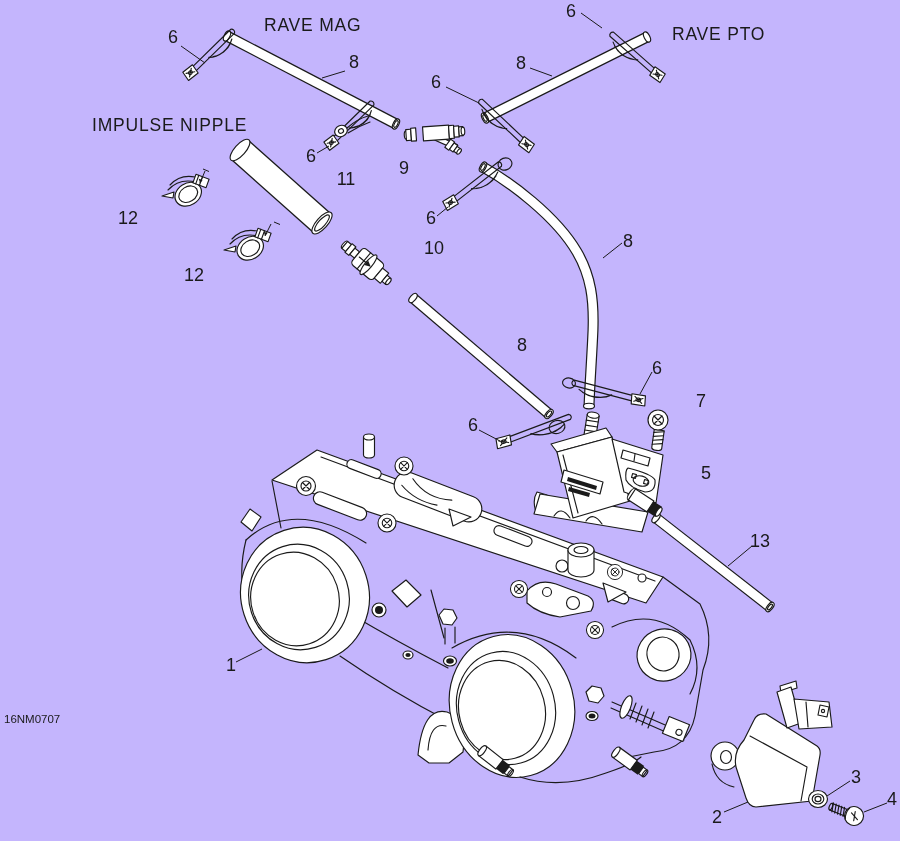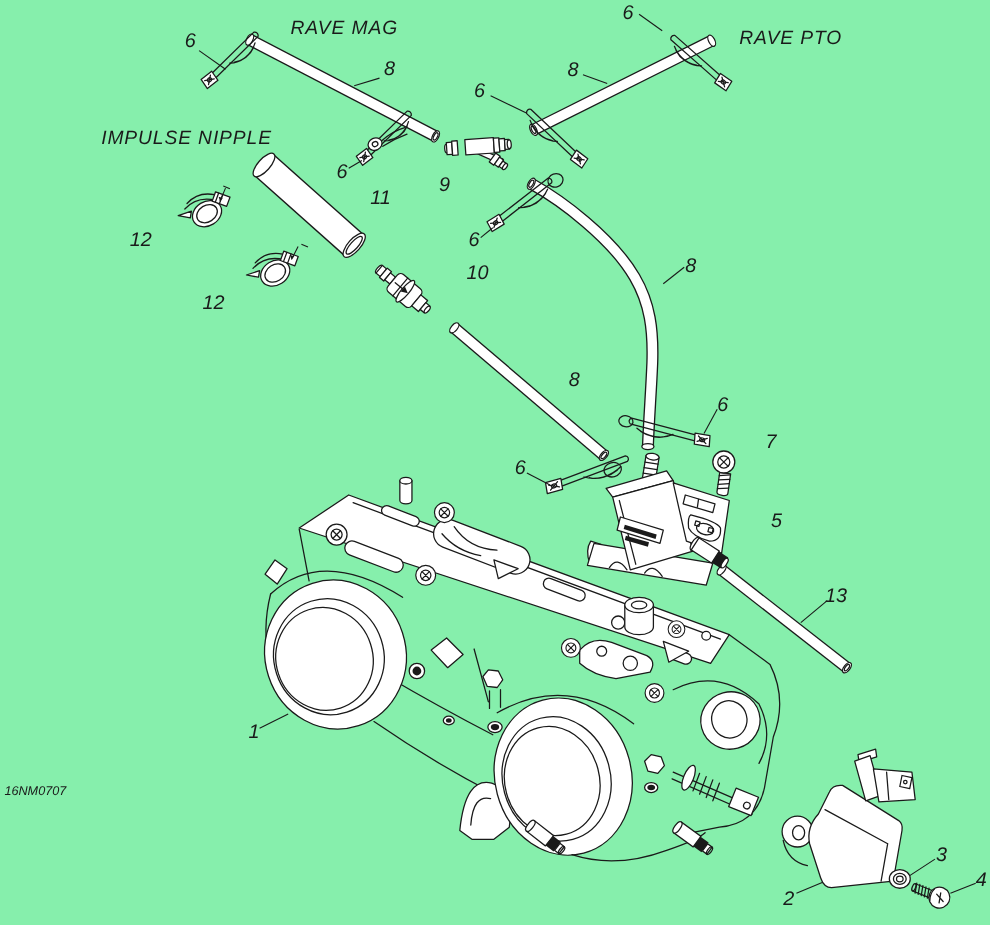--- a/index.html
+++ b/index.html
@@ -1,18 +1,18 @@
 <!DOCTYPE html>
 <html><head>
 <meta charset="utf-8">
 <style>
   html,body { margin:0; padding:0; background:#fff; }
   #stage {
-    position:relative; width:900px; height:841px; background:#86efac;
-    font-family:"Liberation Sans", sans-serif; overflow:hidden;font-style:italic;
+    position:relative; width:900px; height:841px; background:#c4b5fd;
+    font-family:"Liberation Sans", sans-serif; overflow:hidden;
   }
   svg { display:block; }
   .ln { fill:none; stroke:#1a1a1a; stroke-width:1.15; stroke-linecap:round; stroke-linejoin:round; }
   .wh { fill:#ffffff; stroke:#1a1a1a; stroke-width:1.15; stroke-linejoin:round; }
   .dk { fill:#1a1a1a; stroke:none; }
   .to { fill:none; stroke:#1a1a1a; stroke-width:11; stroke-linecap:butt; }
   .ti { fill:none; stroke:#ffffff; stroke-width:8.6; stroke-linecap:butt; }
   .fo { fill:none; stroke:#1a1a1a; stroke-width:27; stroke-linecap:butt; }
   .fi { fill:none; stroke:#ffffff; stroke-width:24.4; stroke-linecap:butt; }
   .ld { fill:none; stroke:#1a1a1a; stroke-width:1; }

